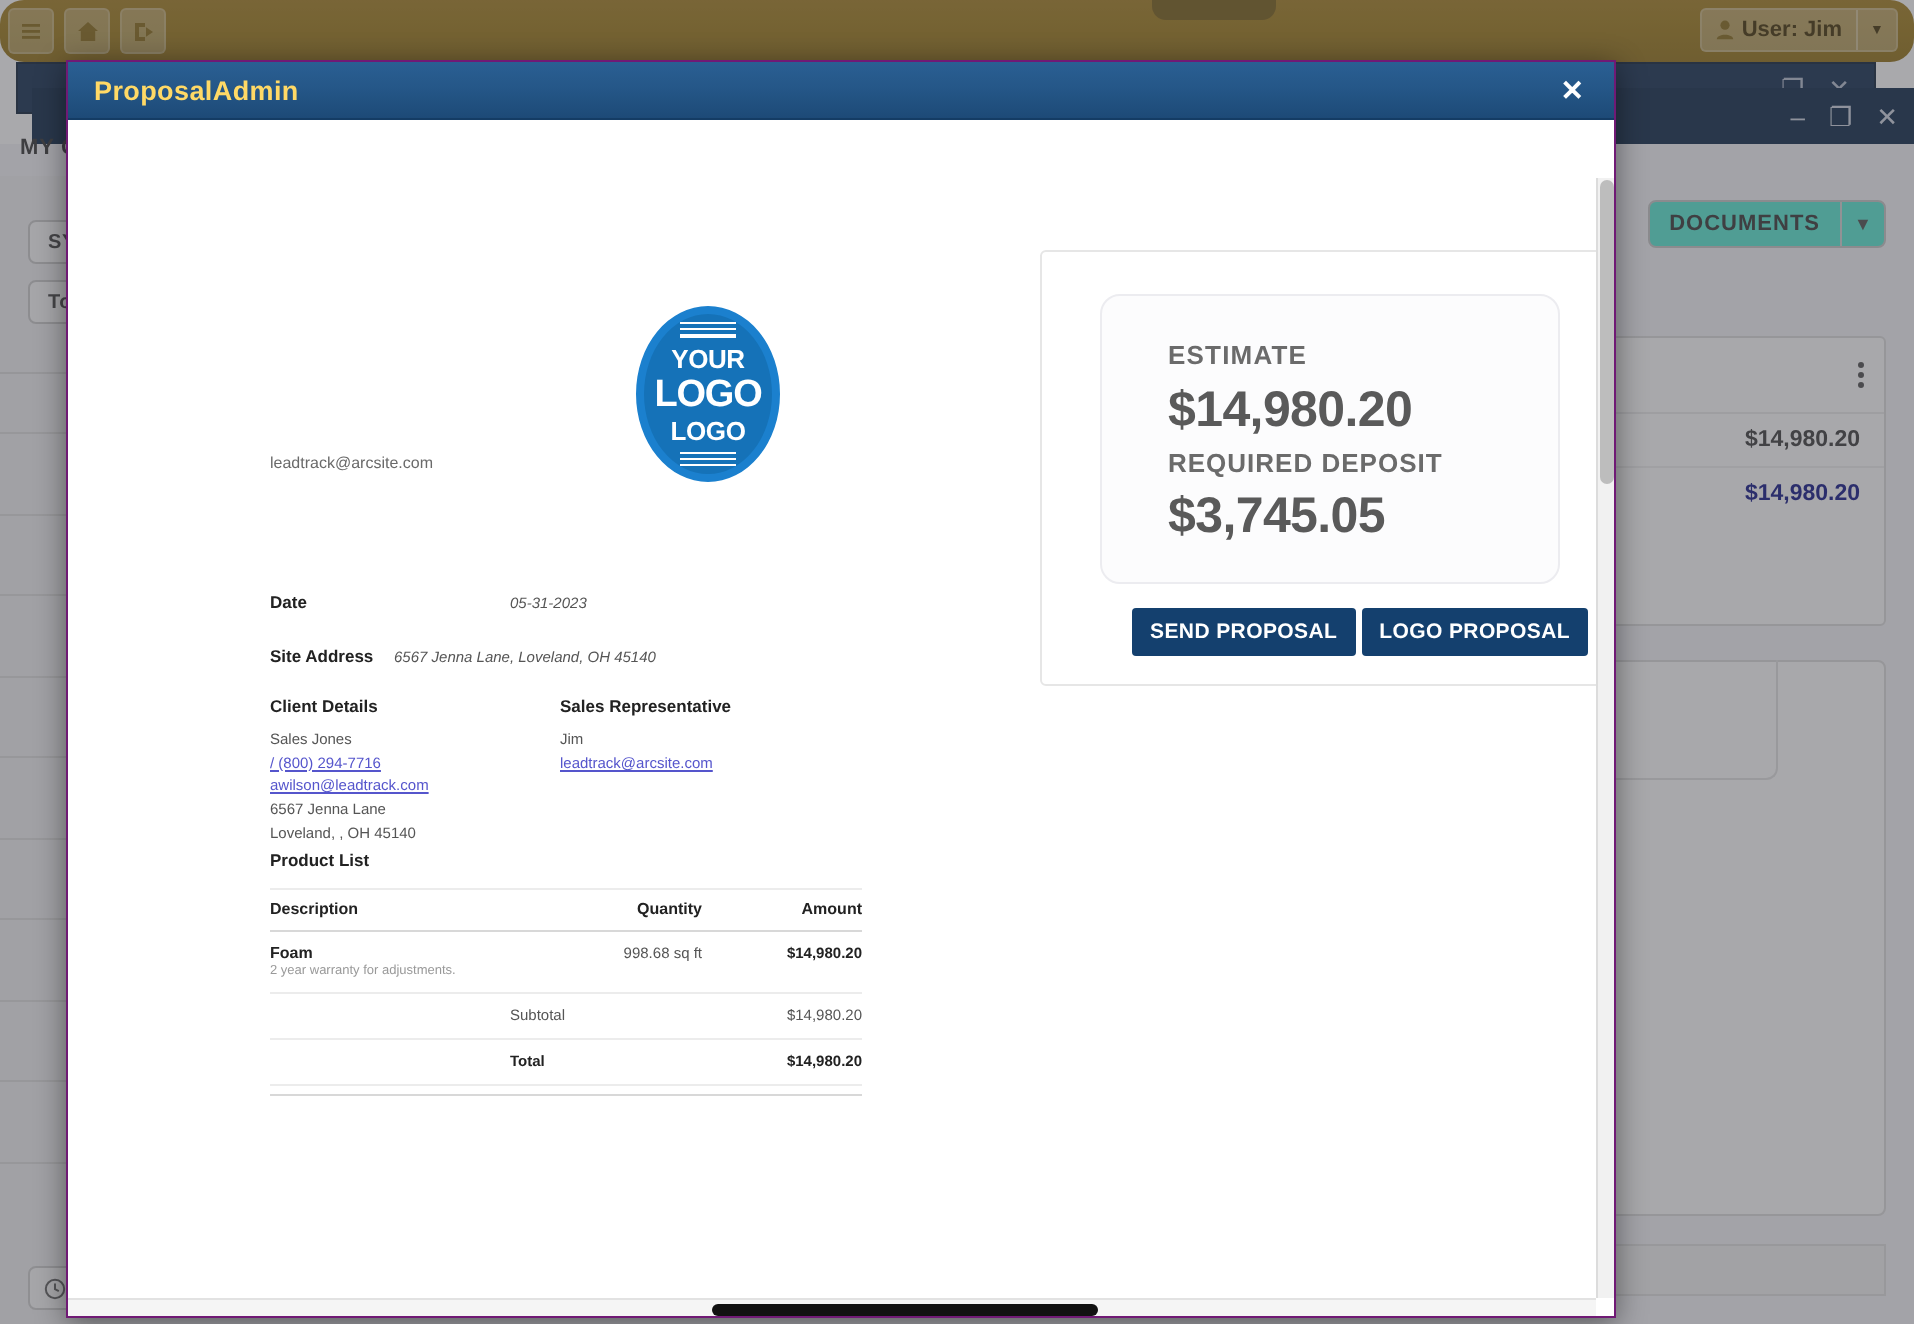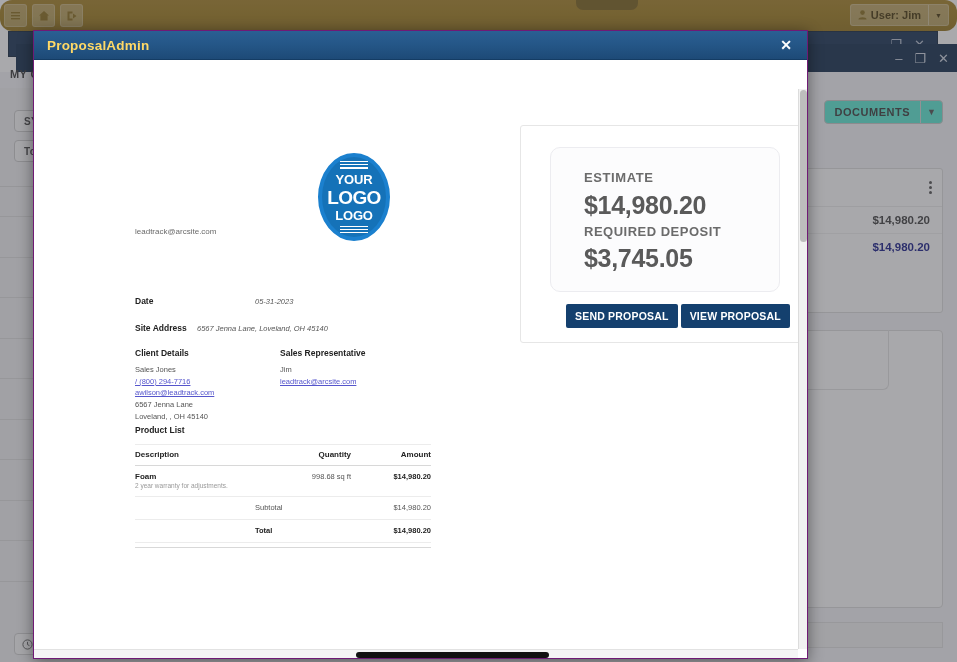--- a/index.html
+++ b/index.html
@@ -492,21 +492,21 @@
 
         <div class="est-outer">
           <div class="est-inner">
             <div class="est-label">ESTIMATE</div>
             <div class="est-amount">$14,980.20</div>
             <div class="est-label2">REQUIRED DEPOSIT</div>
             <div class="est-amount2">$3,745.05</div>
           </div>
           <div class="est-btns">
             <button class="est-btn">SEND PROPOSAL</button>
-            <button class="est-btn">VIEW PROPOSAL</button>
+            <button class="est-btn">LOGO PROPOSAL</button>
           </div>
         </div>
 
       </div>
 
       <div class="v-track">
         <div class="v-thumb"></div>
       </div>
       <div class="h-track">
         <div class="h-thumb"></div>

